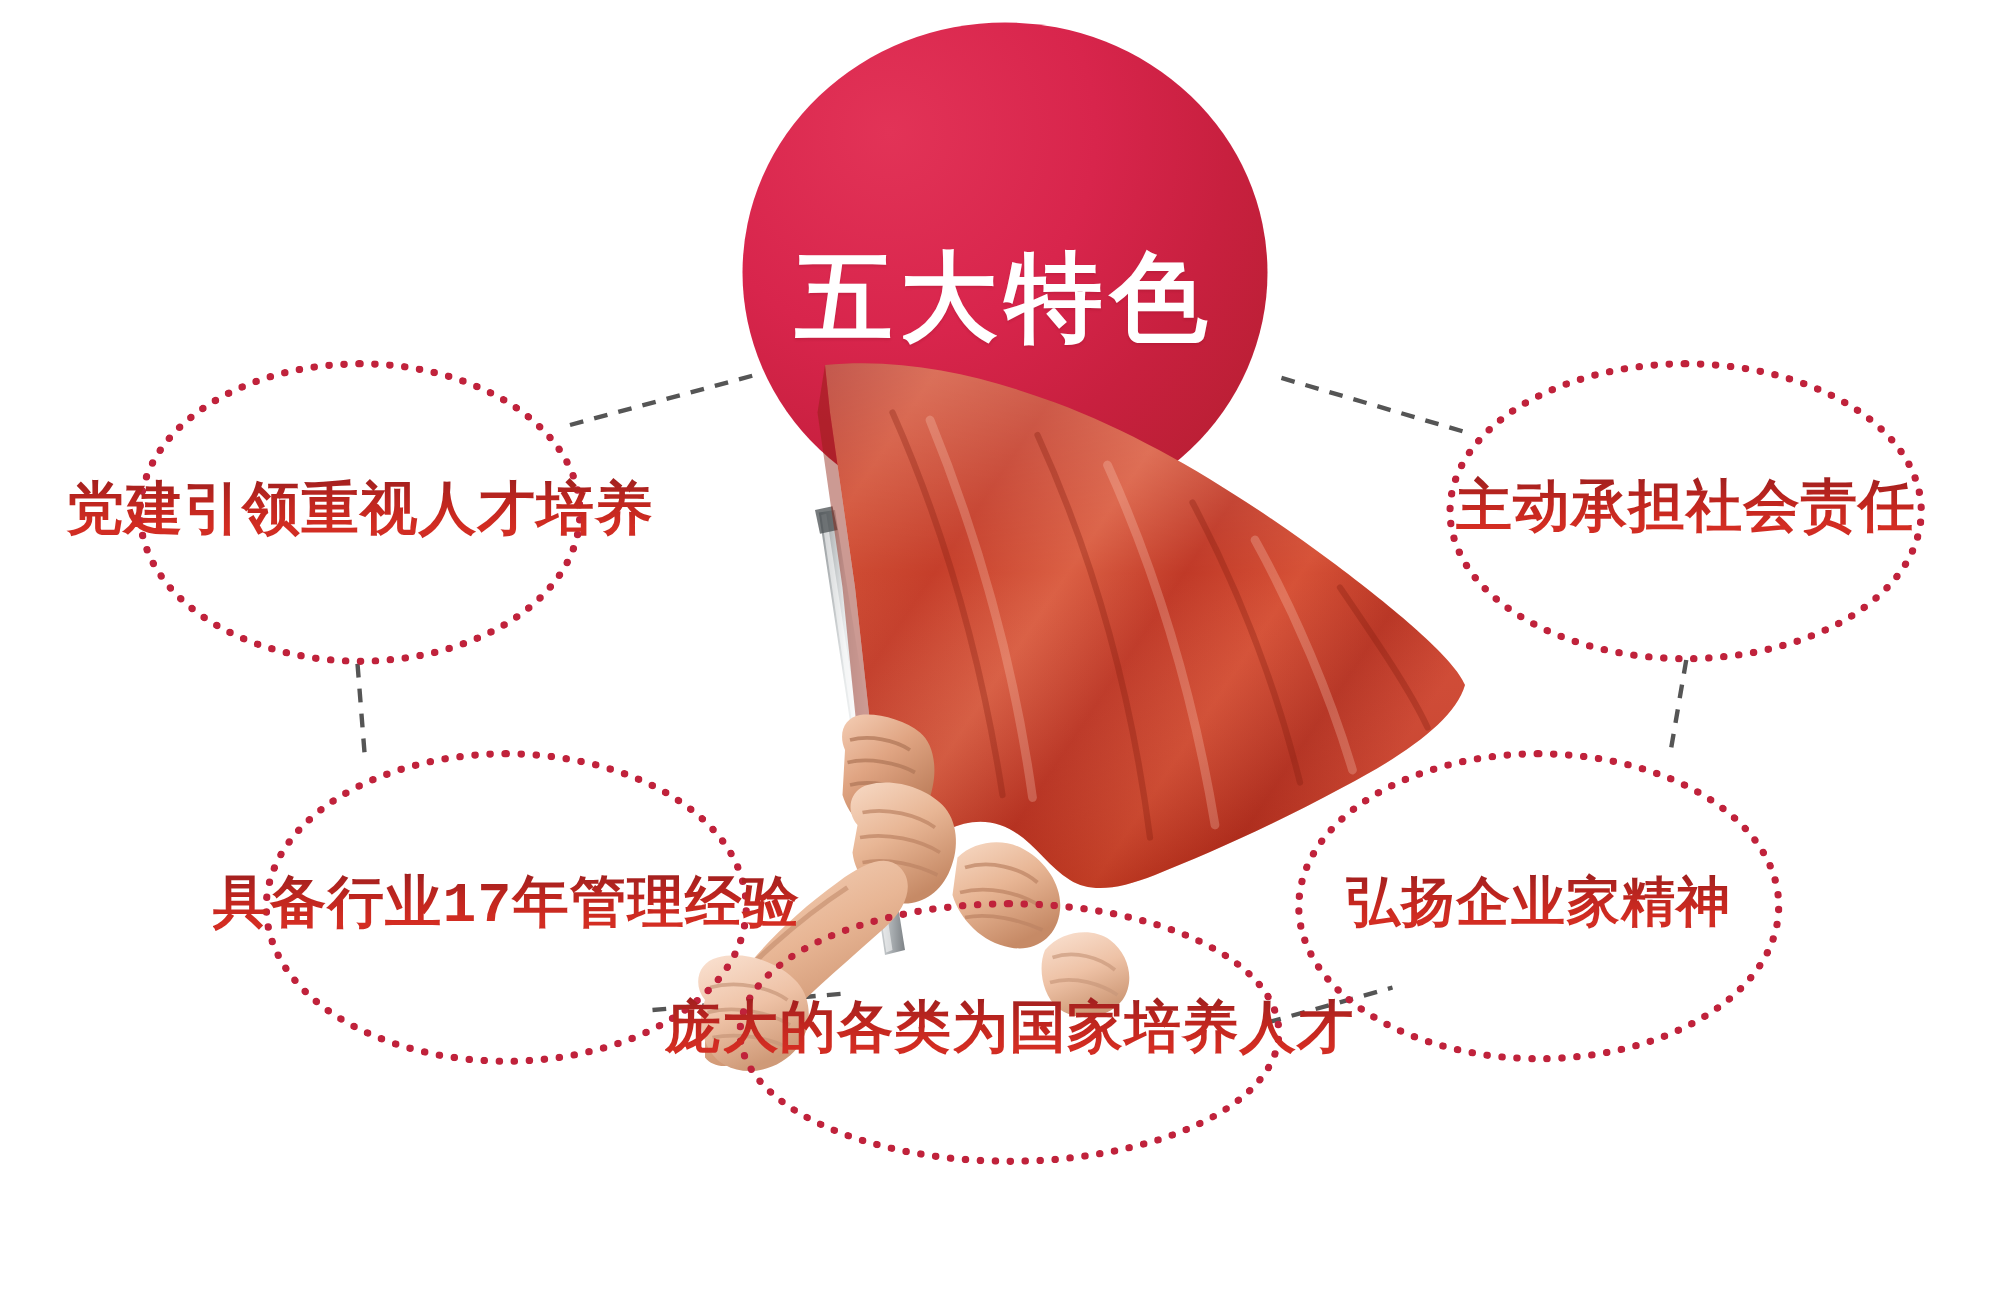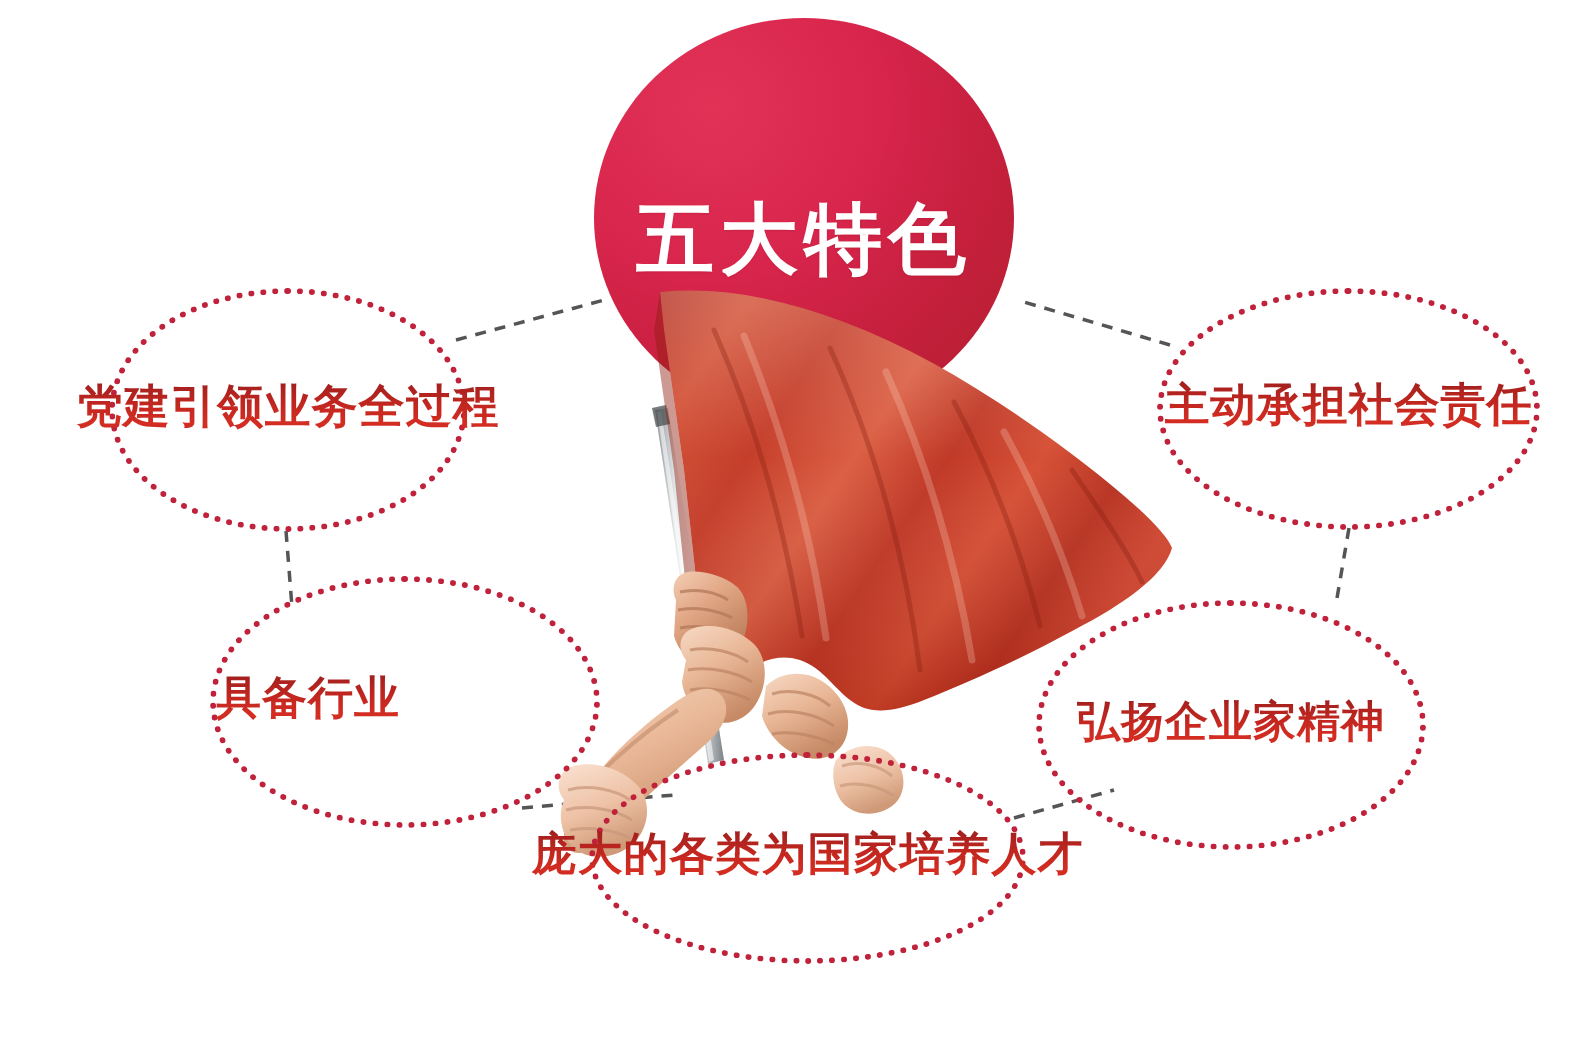--- a/index.html
+++ b/index.html
@@ -82,23 +82,23 @@
     background: linear-gradient(180deg, #9e1f1f 0%, #c0261f 38%, #d42d22 72%, #c22a2a 100%);
     -webkit-background-clip: text;
     background-clip: text;
     color: transparent;
     -webkit-text-fill-color: transparent;
   }
 
   
   #node-party      { left: 85px;  top: 288px; width: 358px; height: 244px; }
   #node-talent     { left: 1133px; top: 288px; width: 383px; height: 242px; }
-  #node-experience { left: 186px; top: 576px; width: 390px; height: 252px; justify-content: space-between; }
+  #node-experience { left: 186px; top: 600px; width: 390px; height: 252px; }
   #node-spirit     { left: 1012px; top: 600px; width: 390px; height: 250px; }
-  #node-experts    { left: 565px; top: 752px; width: 437px; height: 212px; }
+  #node-experts    { left: 565px; top: 720px; width: 437px; height: 212px; }
 
   
   #node-party      .node-line { font-size: 46px; }
   #node-talent     .node-line { font-size: 45px; }
   #node-experience .node-line { font-size: 45px; }
   #node-spirit     .node-line { font-size: 43px; text-align: right; }
   #node-experts    .node-line { font-size: 45px; }
 </style>
 </head>
 <body>
@@ -268,29 +268,30 @@
         <g stroke="#c8977a" stroke-width="3" fill="none" opacity="0.65">
           <path d="M 818 766 C 836 760, 856 766, 868 776"></path>
           <path d="M 816 786 C 836 780, 858 788, 870 796"></path>
         </g>
       </g>
     </g>
   </svg>
 
   <div class="node" id="node-party">
     <div class="node-line">党建引领</div>
-    <div class="node-line">业务全过程</div>
+    <div class="node-line">重视人才培养</div>
   </div>
 
   <div class="node" id="node-talent">
     <div class="node-line">主动承担社会责任</div>
   </div>
 
   <div class="node" id="node-experience">
     <div class="node-line">具备行业</div>
+    <div class="node-line">17年管理经验</div>
   </div>
 
   <div class="node" id="node-spirit">
     <div class="node-line">弘扬企业家精神</div>
   </div>
 
   <div class="node" id="node-experts">
     <div class="node-line">庞大的各类</div>
     <div class="node-line">为国家培养人才</div>
   </div>

